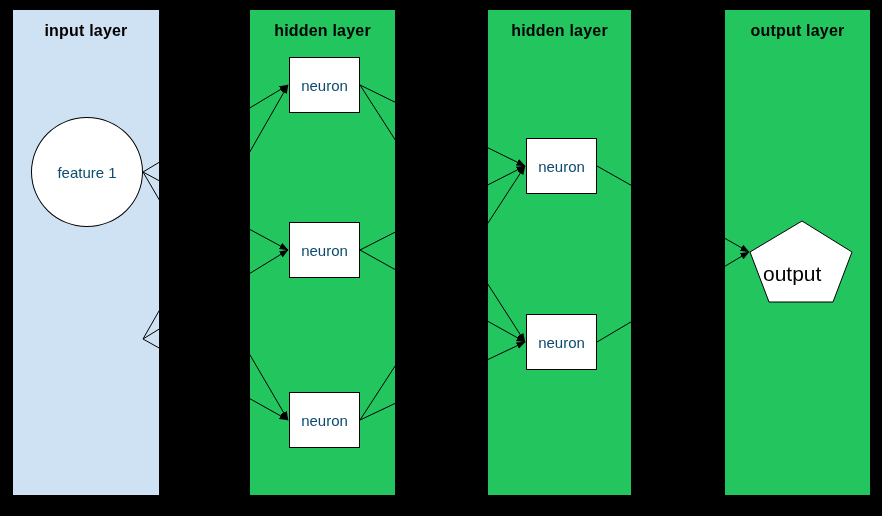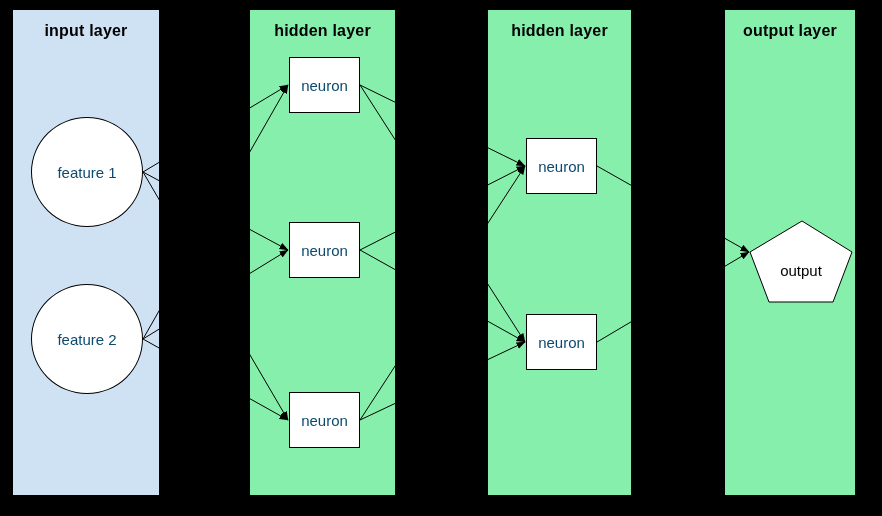--- a/index.html
+++ b/index.html
@@ -14,24 +14,24 @@
     background: #000000;
     overflow: hidden;
     font-family: "Liberation Sans", sans-serif;
   }
   .panel {
     position: absolute;
     top: 10px;
     height: 485px;
   }
   .panel.input  { left: 13px;  width: 146px; background: #cfe2f3; }
-  .panel.white  { background: #86efac; }
+  .panel.white  { background: #22c55e; }
   .panel.h1     { left: 250px; width: 145px; }
   .panel.h2     { left: 488px; width: 143px; }
-  .panel.out    { left: 725px; width: 130px; }
+  .panel.out    { left: 725px; width: 145px; }
   .layer-title {
     margin-top: 12px;
     text-align: center;
     font-size: 16px;
     font-weight: bold;
     color: #000000;
     letter-spacing: 0.2px;
   }
   #edges-svg {
     position: absolute;
@@ -57,22 +57,21 @@
   .node.h1a { left: 289px; top: 57px;  }
   .node.h1b { left: 289px; top: 222px; }
   .node.h1c { left: 289px; top: 392px; }
   .node.h2a { left: 526px; top: 138px; }
   .node.h2b { left: 526px; top: 314px; }
   .pentagon-label {
     position: absolute;
     left: 763px;
     top: 262px;
     width: 76px;
-    text-align: center;
-    font-size: 15px;
+    font-size: 21px;
     color: #000000;
   }
 </style>
 </head>
 <body>
 
 <div id="canvas">
 
   <div class="panel input">
     <div class="layer-title">input layer</div>
@@ -108,23 +107,20 @@
         <line x1="360" y1="420" x2="525" y2="342" stroke="#000000" stroke-width="1" marker-end="url(#arrow)"></line>
         <line x1="597" y1="166" x2="749" y2="252" stroke="#000000" stroke-width="1" marker-end="url(#arrow)"></line>
         <line x1="597" y1="342" x2="749" y2="252" stroke="#000000" stroke-width="1" marker-end="url(#arrow)"></line>
       </g>
     <polygon points="802,221 852,252 833,302 769,302 750,252" fill="#ffffff" stroke="#000000" stroke-width="1"></polygon>
   </svg>
 
   <div class="node circle f1">
     <span>feature 1</span>
   </div>
-  <div class="node circle f2">
-    <span>feature 2</span>
-  </div>
   <div class="node box h1a">
     <span>neuron</span>
   </div>
   <div class="node box h1b">
     <span>neuron</span>
   </div>
   <div class="node box h1c">
     <span>neuron</span>
   </div>
   <div class="node box h2a">

